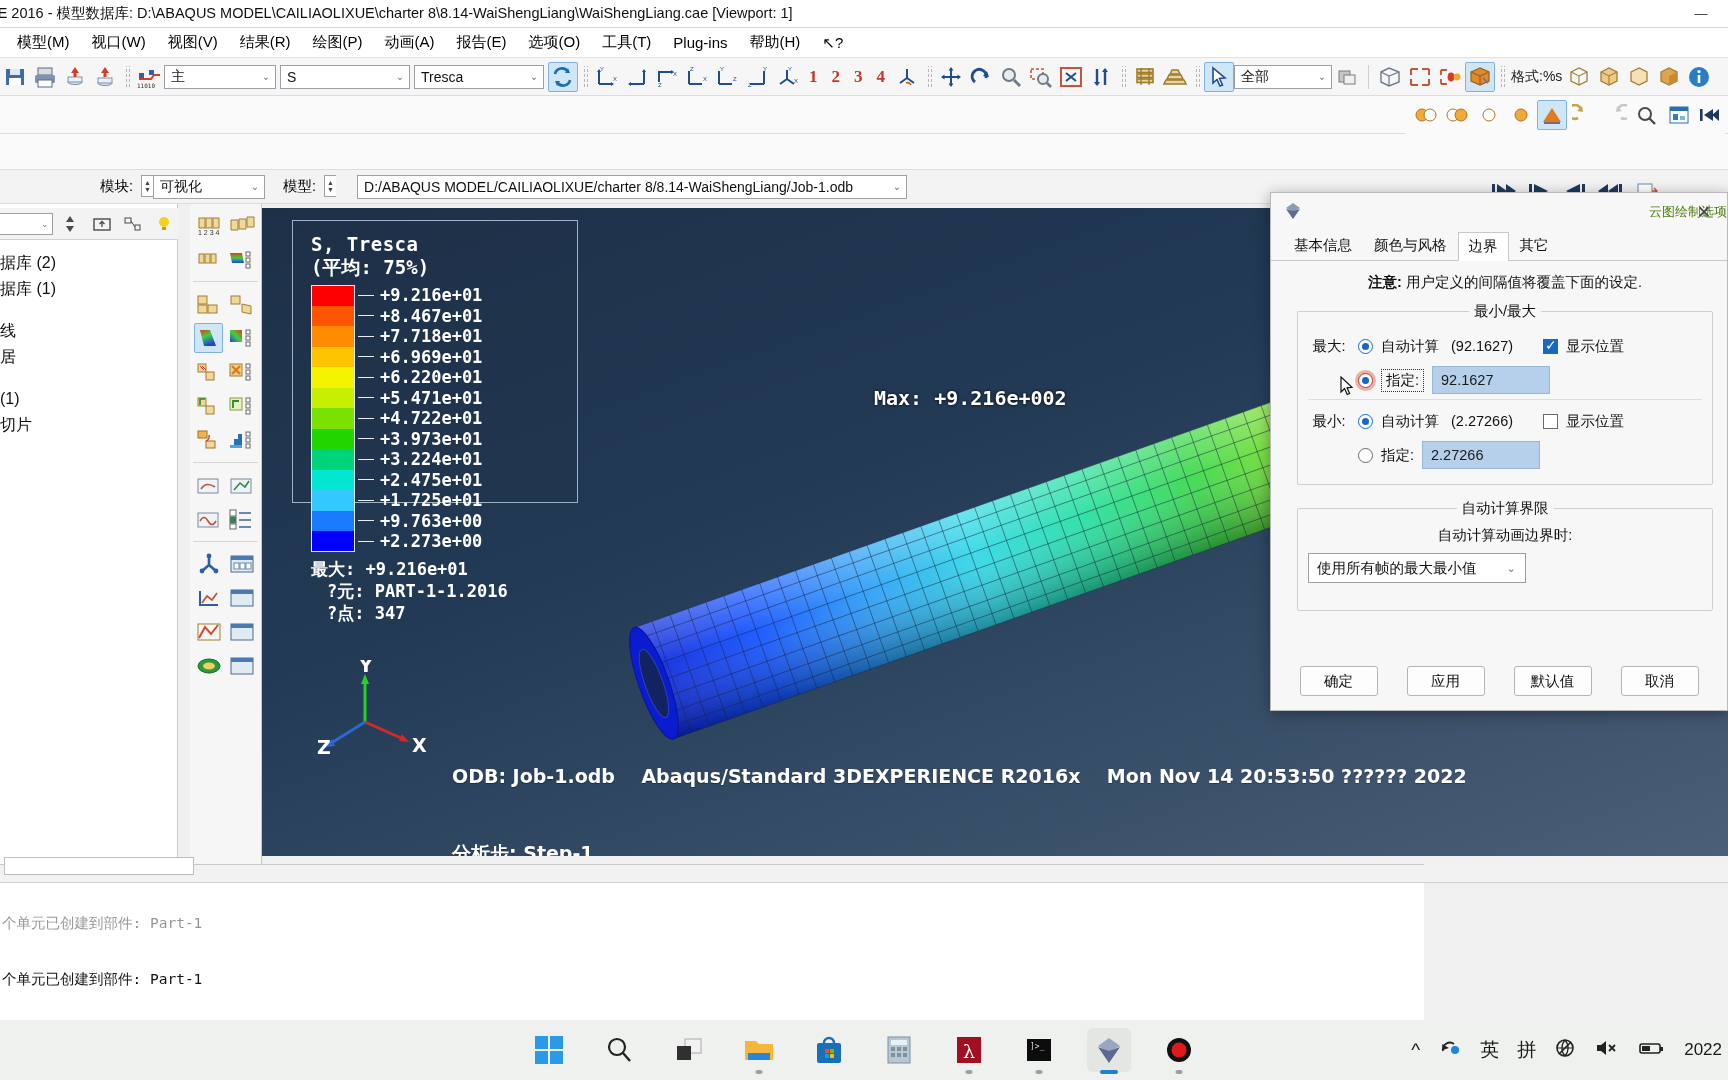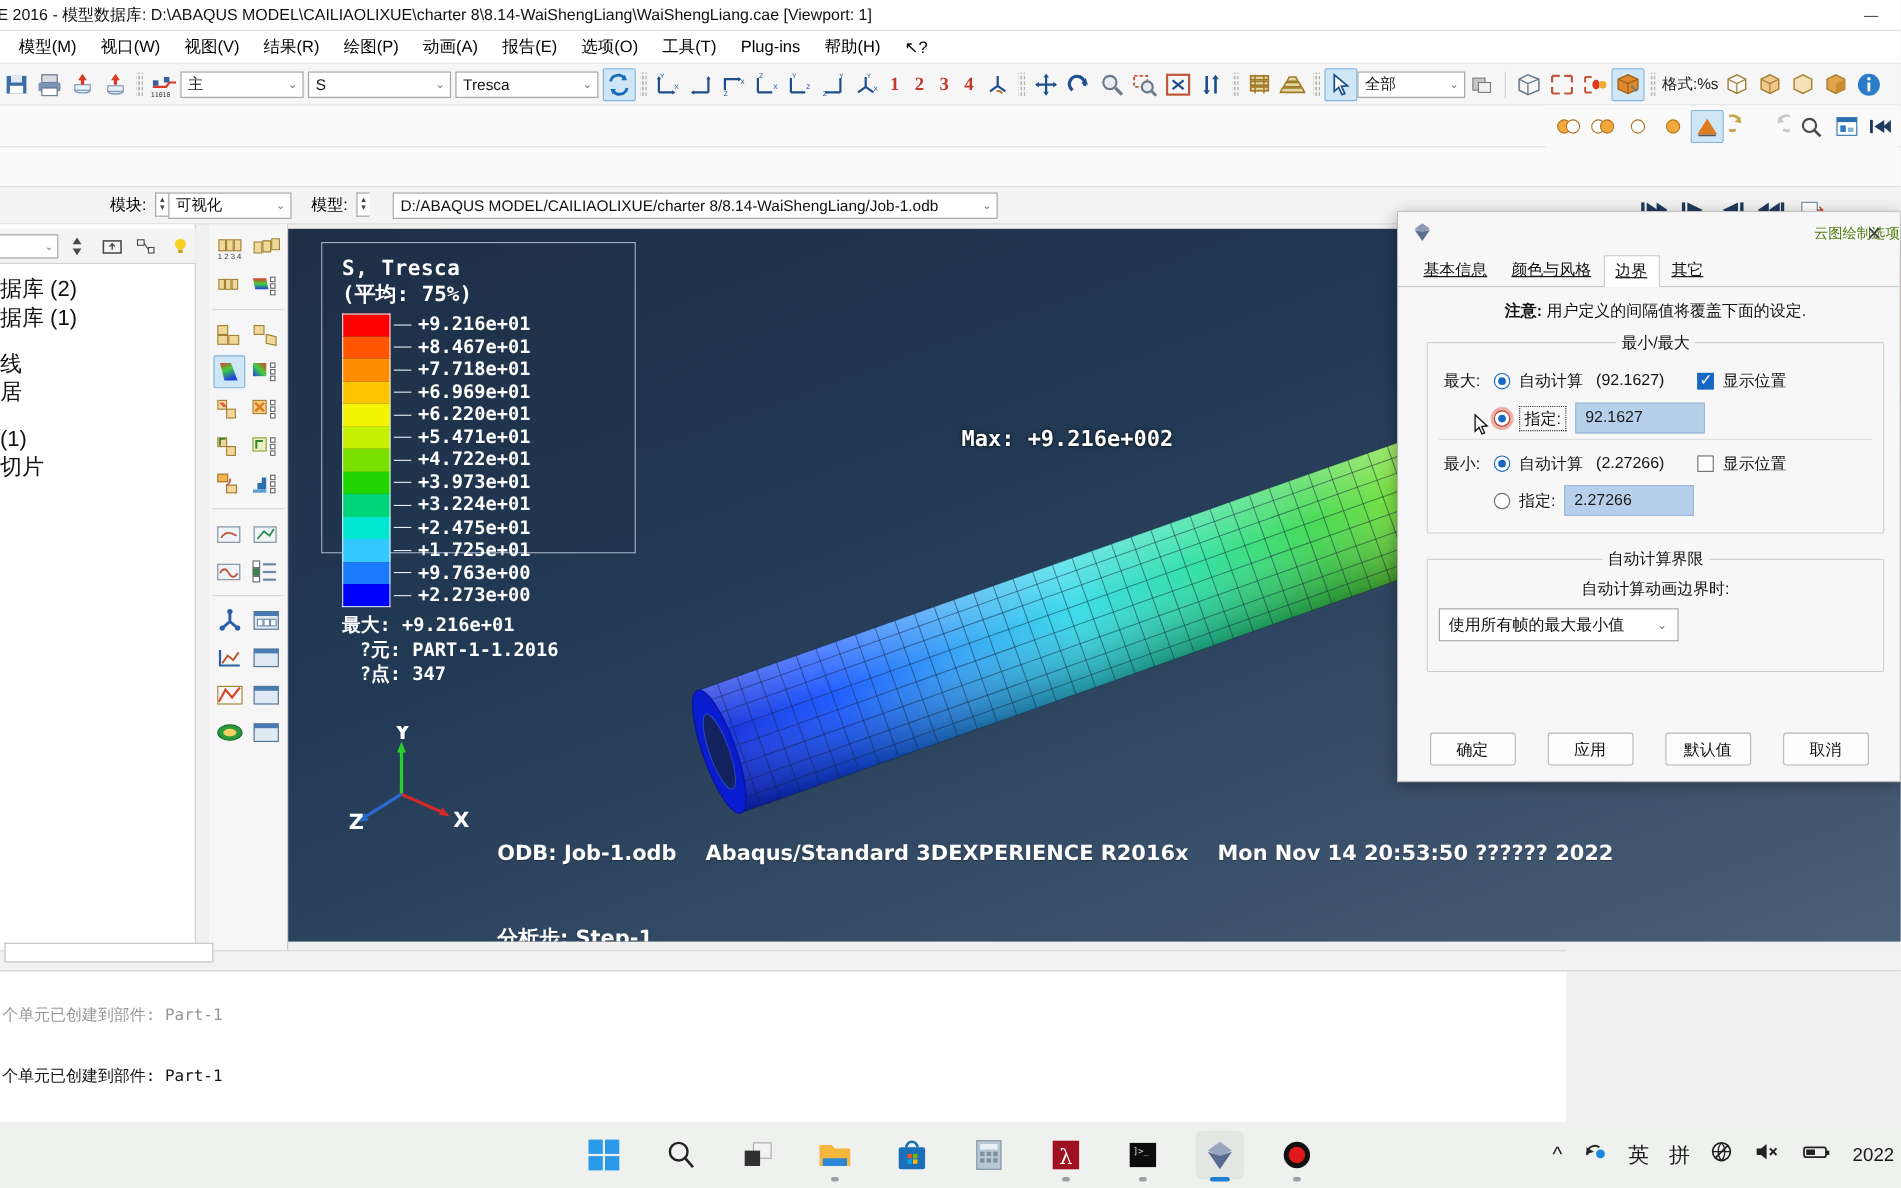--- a/index.html
+++ b/index.html
@@ -63,21 +63,21 @@
      border-right:none; background:#fff;}
   
   #leftpanel{ position:absolute; left:0; top:204px; width:178px; height:660px; background:#fff;
      border-right:1px solid #c8c8c8; overflow:hidden; }
   #modeltoolbar{ position:absolute; left:0; top:208px; width:178px; height:32px;
      background:#f3f3f3; display:flex; align-items:center; gap:4px; padding-left:4px;
      border-bottom:1px solid #d2d2d2;}
   #modeltoolbar .mcombo{ width:56px; height:22px; border:1px solid #9aa0a6; background:#fff;
      display:flex; align-items:center; justify-content:flex-end; padding-right:3px; font-size:9px; color:#777;}
   #tree{ position:absolute; left:0; top:240px; width:147px; height:560px; background:#fff;
-     font-size:20px; color:#111; padding-top:10px; }
+     font-size:16px; color:#111; padding-top:10px; }
   #tree .ti{ height:26px; line-height:26px; padding-left:0px; white-space:nowrap; }
   #tree .gap{ height:16px; }
   
   #vtool{ position:absolute; left:190px; top:204px; width:72px; height:660px;
      background:#f6f6f6; border-right:1px solid #c8c8c8; padding-top:4px;}
   #vtool .vrow{ display:flex; gap:4px; padding:2px 4px; }
   #vtool .vi{ width:30px; height:30px; border:1px solid transparent; border-radius:2px;
      display:flex; align-items:center; justify-content:center; }
   #vtool .vi.on{ background:#cfe6f7; border-color:#7fb2dc;}
   #vtool .vsep{ height:1px; background:#d4d4d4; margin:5px 3px;}
@@ -144,21 +144,21 @@
   
   #dialog{
     position:absolute; left:1270px; top:192px; width:458px; height:519px;
     background:#f7f7f7; border:1px solid #b9b9b9; box-shadow:0 3px 14px rgba(0,0,0,0.35);
   }
   #dlgtitle{ height:38px; display:flex; align-items:center; padding-left:12px; gap:10px;
      background:#f7f7f7; font-size:13px; color:#4d7c0f;justify-content:space-between; }
   #dlgclose{ position:absolute; right:6px; top:4px; width:34px; height:30px;
      display:flex; align-items:center; justify-content:center; font-size:17px; color:#444;}
   #dlgtabs{ display:flex; align-items:flex-end; padding-left:12px; height:30px; gap:0px;
-     border-bottom:1px solid #c9c9c9;text-decoration:underline;}
+     border-bottom:1px solid #c9c9c9;}
   #dlgtabs .dt{ font-size:14.5px; padding:4px 10px 5px 10px; color:#111; border:1px solid transparent;
      border-bottom:none; }
   #dlgtabs .dt.sel{ background:#fff; border-color:#c9c9c9; position:relative; top:1px; }
   #dlgbody{ padding:12px 14px 0 26px; font-size:14.5px; color:#111;text-align:center; }
   .note{ font-size:14.5px; margin-bottom:10px;}
   .note b{ font-weight:bold; }
   fieldset{ border:1px solid #cfcfcf; border-radius:2px; margin:0 0 14px 0; padding:8px 10px 12px 10px; }
   legend{ font-size:14.5px; padding:0 5px; }
   .frow{ display:flex; align-items:center; gap:8px; height:34px; }
   .rlabel{ width:42px; font-size:14.5px; }

